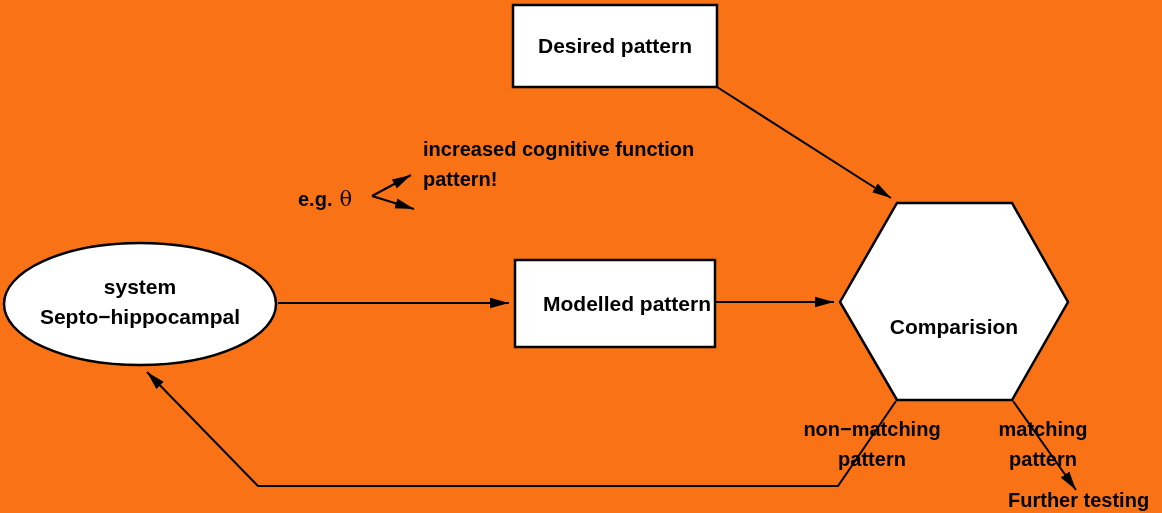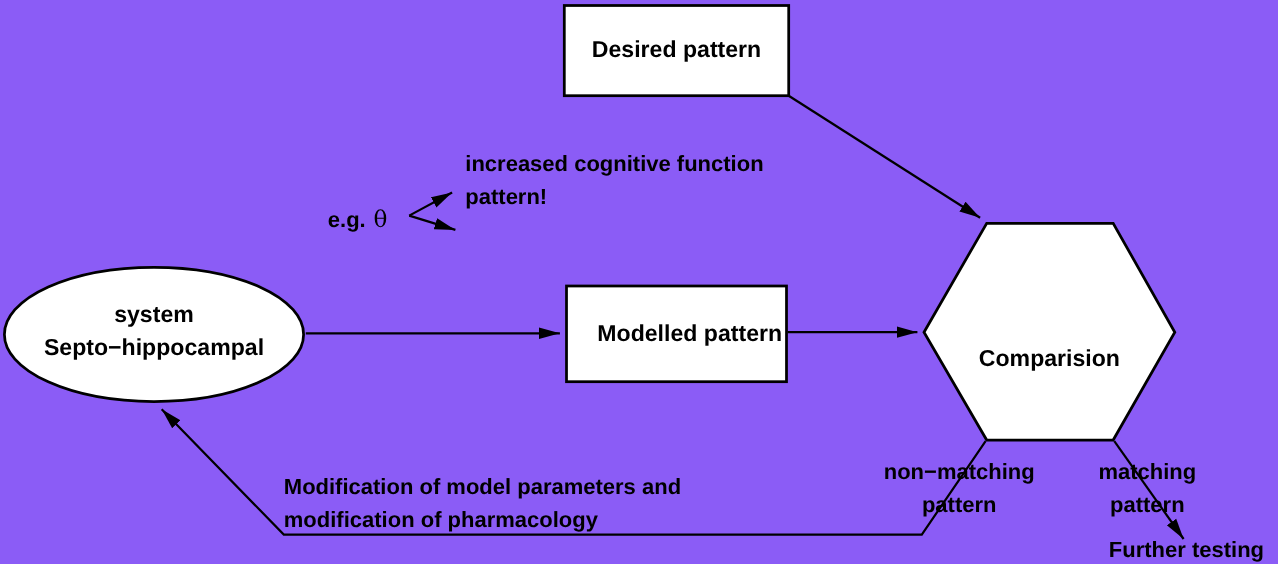--- a/index.html
+++ b/index.html
@@ -1,20 +1,20 @@
 <!DOCTYPE html>
 <html><head>
 <meta charset="utf-8">
 <style>
   html, body { margin: 0; padding: 0; background: #ffffff; }
   .stage {
     position: relative;
     width: 1162px;
     height: 513px;
-    background: #8b5cf6;
+    background: #f97316;
     font-family: "Liberation Sans", sans-serif;
     color: #000000;
     overflow: hidden;
     text-decoration: underline;
   }
   .stage svg { position: absolute; left: 0; top: 0; }
   .t {
     position: absolute;
     font-weight: bold;
     font-size: 20px;
@@ -88,18 +88,14 @@
     <div>pattern</div>
   </div>
 
   <div class="t center" style="left:978px; top:414px; width:130px;">
     <div>matching</div>
     <div>pattern</div>
   </div>
 
   <div class="t" style="left:1008px; top:485px;">Further testing</div>
 
-  <div class="t" style="left:258px; top:428px;">
-    <div>Modification of model parameters and</div>
-    <div>modification of pharmacology</div>
-  </div>
 
 </div>
 
 </body></html>

